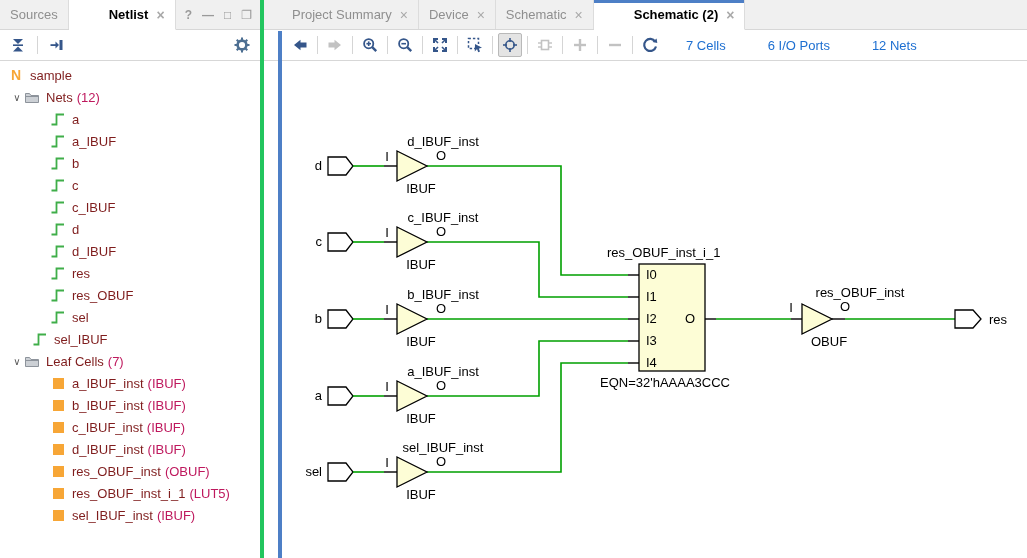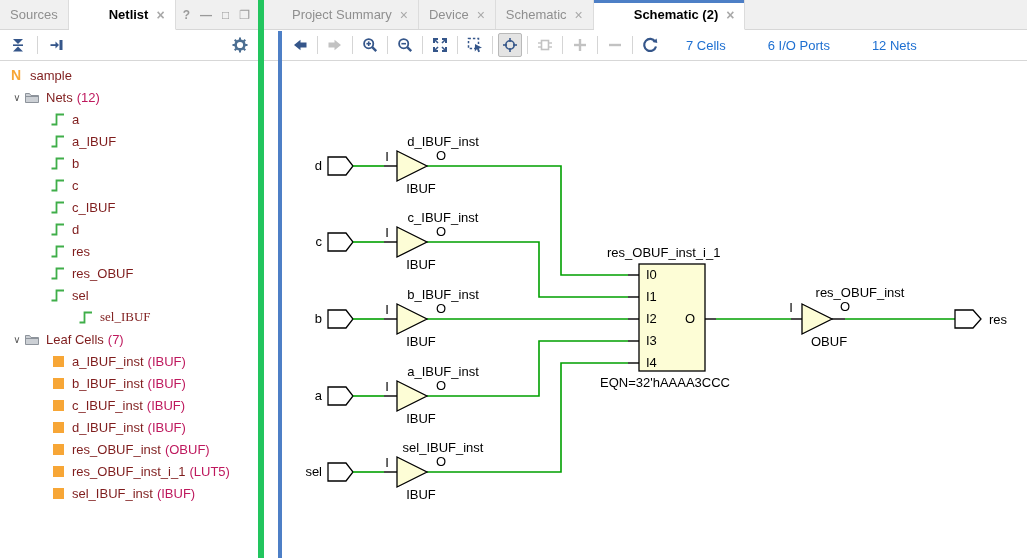--- a/index.html
+++ b/index.html
@@ -1,21 +1,21 @@
 <!DOCTYPE html>
 <html><head>
 <meta charset="utf-8">
 <style>
   * { margin:0; padding:0; box-sizing:border-box; }
   html,body { width:1027px; height:558px; overflow:hidden; background:#fff;
     font-family:"Liberation Sans","DejaVu Sans",sans-serif; font-size:13px; color:#111; }
   #app { position:relative; width:1027px; height:558px; display:flex; }
 
   
-  #left-panel { width:264px; height:558px; border-right:6px solid #22c55e; display:flex; flex-direction:column; background:#fff; }
+  #left-panel { width:264px; height:558px; border-right:4px solid #22c55e; display:flex; flex-direction:column; background:#fff; }
   .tabbar { height:30px; background:#f0f0f0; display:flex; align-items:stretch; border-bottom:1px solid #d7d7d7; flex:none; position:relative; }
   .tab { display:flex; align-items:center; gap:8px; padding:0 10px; color:#8f8f8f; border-right:1px solid #dcdcdc; cursor:default; position:relative; }
   .tab .close { color:#a9a9a9; font-size:14px; line-height:1; }
   .tab.active { background:#fff; color:#000; font-weight:bold; margin-bottom:-1px; border-bottom:1px solid #fff;padding-left:40px; }
   .tab.active.accent-top::before { content:""; position:absolute; left:0; top:0; right:0; height:3px; background:#4d7fc6; }
   .winicons { margin-left:auto; display:flex; align-items:center; gap:10px; padding-right:8px; color:#9a9a9a; font-weight:bold; }
   .winicons span { font-size:12px; cursor:default; }
 
   .ltoolbar { height:31px; border-bottom:1px solid #d7d7d7; display:flex; align-items:center; padding:0 6px; gap:4px; flex:none; background:#fff; }
   .tbtn { width:24px; height:24px; display:flex; align-items:center; justify-content:center; border-radius:2px; }
@@ -176,20 +176,30 @@
           <span class="lbl">d</span>
         </div>
         <div class="trow" style="padding-left: 50px;">
           <span class="ticon">
             <svg width="16" height="16" viewBox="0 0 16 16">
               <g fill="none" stroke="#3fae49" stroke-width="1.8">
                 <polyline points="1.5,13.5 6.5,13.5 6.5,3.5 14,3.5"></polyline>
               </g>
             </svg>
           </span>
+          <span class="lbl">d_IBUF</span>
+        </div>
+        <div class="trow" style="padding-left: 50px;">
+          <span class="ticon">
+            <svg width="16" height="16" viewBox="0 0 16 16">
+              <g fill="none" stroke="#3fae49" stroke-width="1.8">
+                <polyline points="1.5,13.5 6.5,13.5 6.5,3.5 14,3.5"></polyline>
+              </g>
+            </svg>
+          </span>
           <span class="lbl">res</span>
         </div>
         <div class="trow" style="padding-left: 50px;">
           <span class="ticon">
             <svg width="16" height="16" viewBox="0 0 16 16">
               <g fill="none" stroke="#3fae49" stroke-width="1.8">
                 <polyline points="1.5,13.5 6.5,13.5 6.5,3.5 14,3.5"></polyline>
               </g>
             </svg>
           </span>
@@ -198,21 +208,21 @@
         <div class="trow" style="padding-left: 50px;">
           <span class="ticon">
             <svg width="16" height="16" viewBox="0 0 16 16">
               <g fill="none" stroke="#3fae49" stroke-width="1.8">
                 <polyline points="1.5,13.5 6.5,13.5 6.5,3.5 14,3.5"></polyline>
               </g>
             </svg>
           </span>
           <span class="lbl">sel</span>
         </div>
-        <div class="trow" style="padding-left: 78px; font-family: Liberation Serif, serif;">
+        <div class="trow" style="padding-left: 32px;">
           <span class="ticon">
             <svg width="16" height="16" viewBox="0 0 16 16">
               <g fill="none" stroke="#3fae49" stroke-width="1.8">
                 <polyline points="1.5,13.5 6.5,13.5 6.5,3.5 14,3.5"></polyline>
               </g>
             </svg>
           </span>
           <span class="lbl">sel_IBUF</span>
         </div>
         <div class="trow" style="padding-left: 10px;">

